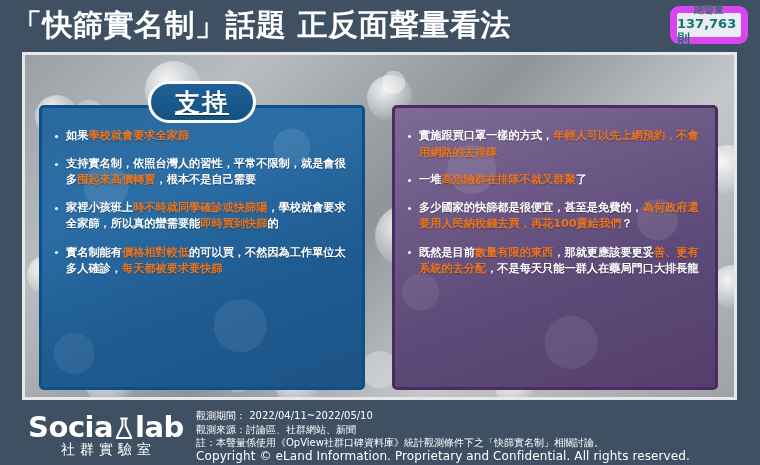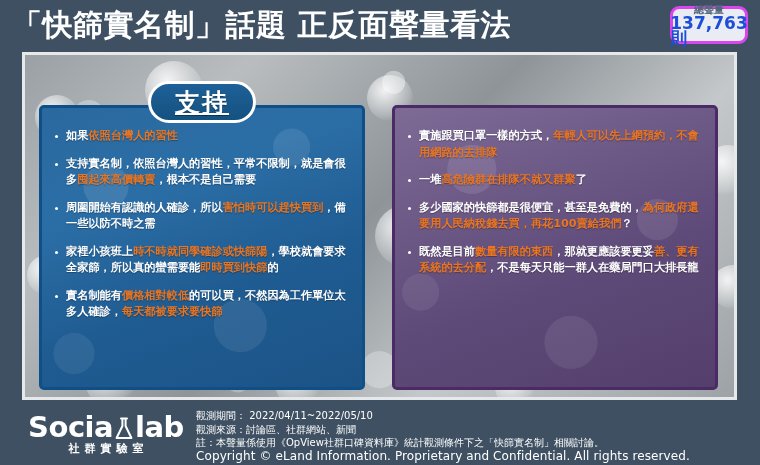--- a/index.html
+++ b/index.html
@@ -41,38 +41,38 @@
     line-height: 50px;
     white-space: nowrap;
     font-family: "DejaVu Sans", "Liberation Sans", sans-serif;
   }
   .total-badge {
     flex: 0 0 auto;
     width: 78px;
     height: 38px;
     border-radius: 9px;
     background: #e9ecf2;
-    border: 3px solid #d946ef;
+    border: 7px solid #d946ef;
     display: flex;
     flex-direction: column;
     align-items: center;
     justify-content: center;
     box-sizing: border-box;
     margin-left: 6px;
   }
   .total-badge .tb-label {
     color: #53667a;
     font-size: 10px;
     line-height: 12px;
     font-weight: bold;
     font-family: "DejaVu Sans", sans-serif;
   }
   .total-badge .tb-value {
-    color: #1d4ed8;
-    font-size: 17px;
+    color: #0f766e;
+    font-size: 13px;
     line-height: 15px;
     font-weight: bold;
     font-family: "DejaVu Sans", sans-serif;
   }
 
   
   .board {
     position: absolute;
     left: 22px;
     top: 52px;
@@ -180,21 +180,21 @@
     position: relative;
     color: #ffffff;
     font-size: 11.2px;
     line-height: 16.5px;
     font-weight: bold;
     padding-left: 13px;
     margin-bottom: 11px;
     font-family: "DejaVu Sans", "Liberation Sans", sans-serif;
     text-shadow: 0 1px 1px rgba(0,0,0,0.30);
   }
-  ul.bullets li:last-child { margin-bottom: 9px; }
+  ul.bullets li:last-child { margin-bottom: 9px; font-family: Liberation Serif, serif; }
   ul.bullets li::before {
     content: "";
     position: absolute;
     left: 2px;
     top: 7px;
     width: 3px;
     height: 3px;
     border-radius: 50%;
     background: #ffffff;
   }
@@ -230,24 +230,24 @@
   .flask-icon {
     display: inline-block;
     width: 20px;
     height: 24px;
     margin: 0 1px;
     position: relative;
     top: 1px;
   }
   .logo-sub {
     color: #ffffff;
-    font-size: 11px;
+    font-size: 14px;
     letter-spacing: 5px;
     line-height: 14px;
-    font-weight: bold;
+    font-weight: normal;
     padding-left: 5px;
     font-family: "DejaVu Sans", sans-serif;
   }
   .meta {
     position: absolute;
     left: 196px;
     top: 5px;
     width: 556px;
   }
   .meta div {
@@ -285,23 +285,22 @@
     <div class="virus" style="left:686px;top:210px;width:44px;height:44px;"></div>
     <div class="virus" style="left:2px;top:200px;width:40px;height:40px;"></div>
     <div class="virus" style="left:60px;top:300px;width:52px;height:52px;"></div>
     <div class="virus" style="left:250px;top:306px;width:46px;height:46px;"></div>
     <div class="virus" style="left:470px;top:312px;width:40px;height:40px;"></div>
 
     <div class="panels">
 
       <div class="panel support">
         <ul class="bullets">
-            <li><span>如果</span><span class="hl">依照台灣人的習性</span></li>
+            <li><span>如果</span><span class="hl">學校就會要求全家篩</span></li>
             <li><span>支持實名制，依照台灣人的習性，平常不限制，就是會很多</span><span class="hl">囤起來高價轉賣</span><span>，根本不是自己需要</span></li>
-            <li><span>周圍開始有認識的人確診，所以</span><span class="hl">害怕時可以趕快買到</span><span>，備一些以防不時之需</span></li>
             <li><span>家裡小孩班上</span><span class="hl">時不時就同學確診或快篩陽</span><span>，學校就會要求全家篩，所以真的蠻需要能</span><span class="hl">即時買到快篩</span><span>的</span></li>
             <li><span>實名制能有</span><span class="hl">價格相對較低</span><span>的可以買，不然因為工作單位太多人確診，</span><span class="hl">每天都被要求要快篩</span></li>
           </ul>
       </div>
 
       <div class="panel oppose">
         <ul class="bullets">
             <li><span>實施跟買口罩一樣的方式，</span><span class="hl">年輕人可以先上網預約，不會用網路的去排隊</span></li>
             <li><span>一堆</span><span class="hl">高危險群在排隊不就又群聚</span><span>了</span></li>
             <li><span>多少國家的快篩都是很便宜，甚至是免費的，</span><span class="hl">為何政府還要用人民納稅錢去買，再花100賣給我們</span><span>？</span></li>

